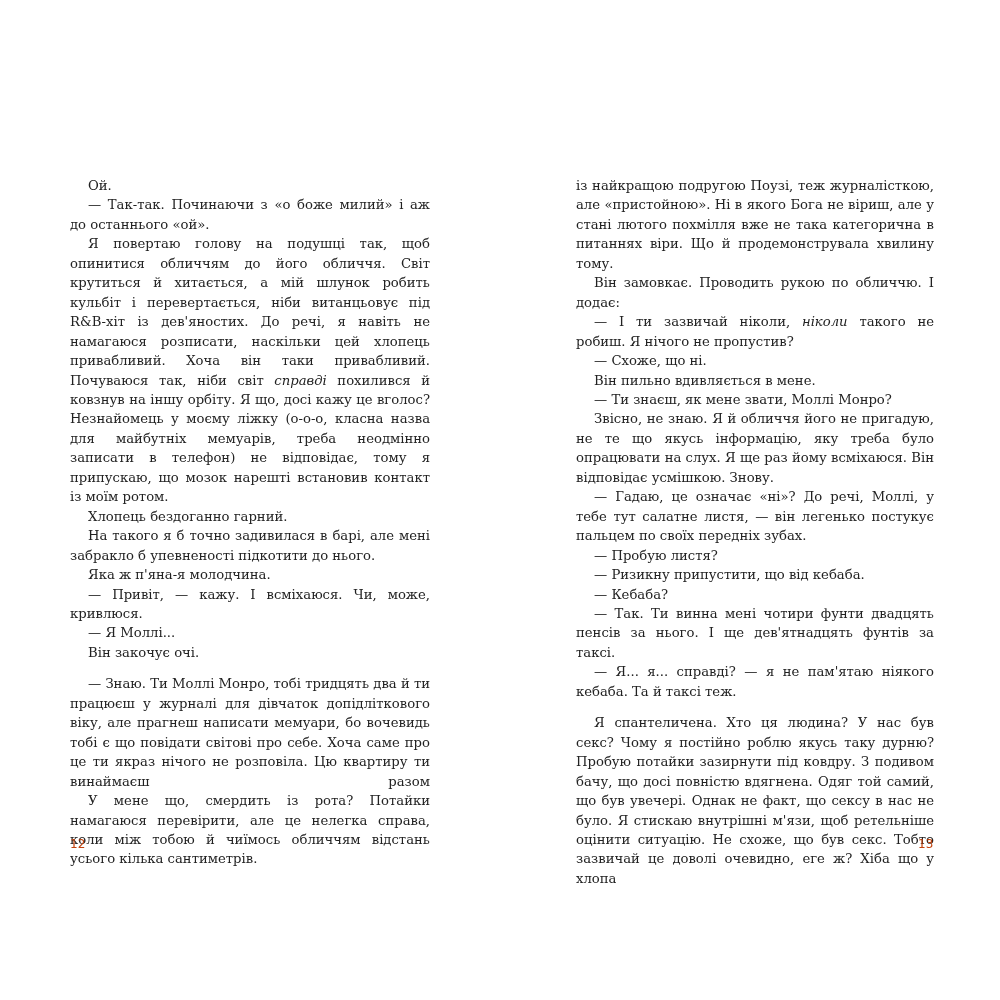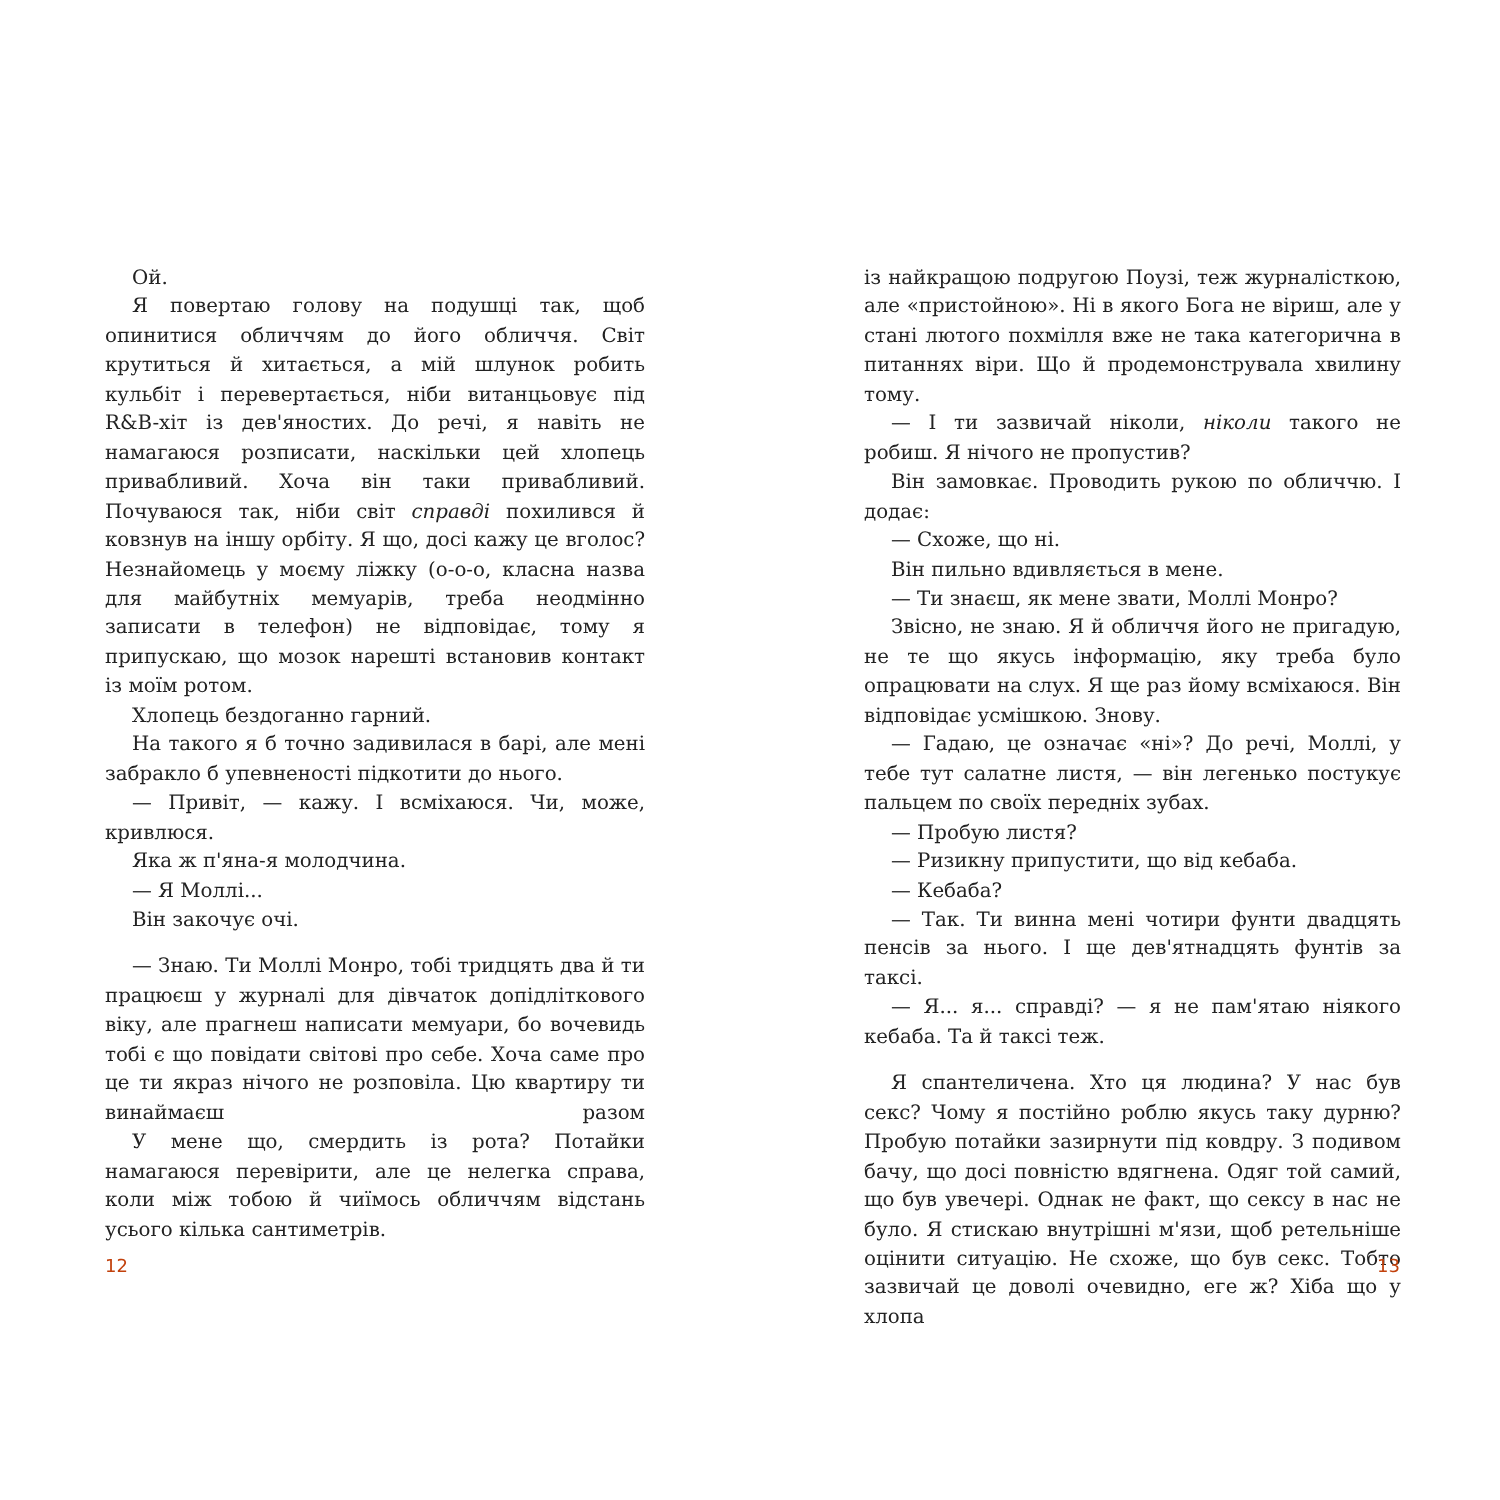--- a/index.html
+++ b/index.html
@@ -24,35 +24,36 @@
     font-family:"DejaVu Sans", sans-serif; font-size:12px; color:#c2410c;
   }
   .folio.left { left:70px; }
   .folio.right { left:918px; }
 </style>
 </head>
 <body>
 
 <div class="page left">
   <p class="p">Ой.</p>
+  <p class="p">— Так-так. Починаючи з «о боже милий» і аж до останнього «ой».</p>
   <p class="p"><span>Я повертаю голову на подушці так, щоб опинитися обличчям до його обличчя. Світ крутиться й хитається, а мій шлунок робить кульбіт і перевертається, ніби витанцьовує під R&amp;B-хіт із дев'яностих. До речі, я навіть не намагаюся розписати, наскільки цей хлопець привабливий. Хоча він таки привабливий. Почуваюся так, ніби світ </span><span class="it">справді</span><span> похилився й ковзнув на іншу орбіту. Я що, досі кажу це вголос? Незнайомець у моєму ліжку (о-о-о, класна назва для майбутніх мемуарів, треба неодмінно записати в телефон) не відповідає, тому я припускаю, що мозок нарешті встановив контакт із моїм ротом.</span></p>
   <p class="p">Хлопець бездоганно гарний.</p>
   <p class="p">На такого я б точно задивилася в барі, але мені забракло б упевненості підкотити до нього.</p>
+  <p class="p">Яка ж п'яна-я молодчина.</p>
   <p class="p">— Привіт, — кажу. І всміхаюся. Чи, може, кривлюся.</p>
-  <p class="p">Яка ж п'яна-я молодчина.</p>
   <p class="p">— Я Моллі...</p>
   <p class="p">Він закочує очі.</p>
   <p class="p last-line-justify">— Знаю. Ти Моллі Монро, тобі тридцять два й ти працюєш у журналі для дівчаток допідліткового віку, але прагнеш написати мемуари, бо вочевидь тобі є що повідати світові про себе. Хоча саме про це ти якраз нічого не розповіла. Цю квартиру ти винаймаєш разом</p>
   <p class="p">У мене що, смердить із рота? Потайки намагаюся перевірити, але це нелегка справа, коли між тобою й чиїмось обличчям відстань усього кілька сантиметрів.</p>
 </div>
 
 <div class="page right">
   <p class="p noindent">із найкращою подругою Поузі, теж журналісткою, але «пристойною». Ні в якого Бога не віриш, але у стані лютого похмілля вже не така категорична в питаннях віри. Що й продемонструвала хвилину тому.</p>
+  <p class="p">Він замовкає. Проводить рукою по обличчю. І додає:</p>
   <p class="p"><span>— І ти зазвичай ніколи, </span><span class="it">ніколи</span><span> такого не робиш. Я нічого не пропустив?</span></p>
-  <p class="p">Він замовкає. Проводить рукою по обличчю. І додає:</p>
   <p class="p">— Схоже, що ні.</p>
   <p class="p">Він пильно вдивляється в мене.</p>
   <p class="p">— Ти знаєш, як мене звати, Моллі Монро?</p>
   <p class="p">Звісно, не знаю. Я й обличчя його не пригадую, не те що якусь інформацію, яку треба було опрацювати на слух. Я ще раз йому всміхаюся. Він відповідає усмішкою. Знову.</p>
   <p class="p">— Гадаю, це означає «ні»? До речі, Моллі, у тебе тут салатне листя, — він легенько постукує пальцем по своїх передніх зубах.</p>
   <p class="p">— Пробую листя?</p>
   <p class="p">— Ризикну припустити, що від кебаба.</p>
   <p class="p">— Кебаба?</p>
   <p class="p">— Так. Ти винна мені чотири фунти двадцять пенсів за нього. І ще дев'ятнадцять фунтів за таксі.</p>
   <p class="p">— Я... я... справді? — я не пам'ятаю ніякого кебаба. Та й таксі теж.</p>

